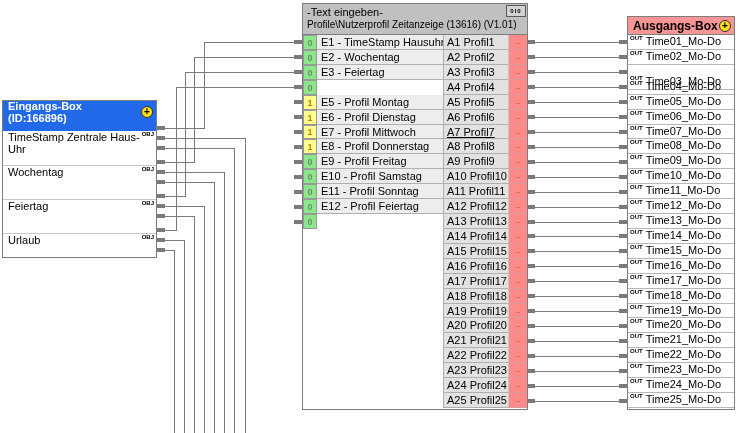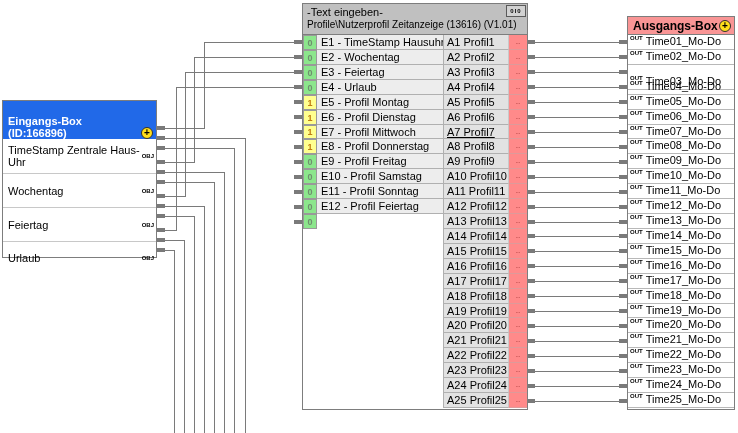--- a/index.html
+++ b/index.html
@@ -7,26 +7,26 @@
     font-family:"Liberation Sans",sans-serif;overflow:hidden;color:#000}
   #wires{position:absolute;left:0;top:0}
   #wires path{stroke:#7a7a7a;stroke-width:1;fill:none;shape-rendering:crispEdges}
   #wires rect{fill:#7a7a7a;shape-rendering:crispEdges}
 
   .box{position:absolute;background:#fff;border:1px solid #7d7d7d;box-sizing:border-box}
   #ein-box{left:2px;top:100px;width:155px;height:158px}
   #mid-box{left:302px;top:3px;width:226px;height:407px}
   #aus-box{left:627px;top:16px;width:108px;height:394px}
 
-  .ein-header{height:38px;background:#2169e8;color:#fff;font-weight:bold;font-size:11px;
-    display:flex;align-items:flex-end;justify-content:space-between;padding:0 3px 0 5px;box-sizing:border-box}
+  .ein-header{height:30px;background:#2169e8;color:#fff;font-weight:bold;font-size:11px;
+    display:flex;align-items:center;justify-content:space-between;padding:0 3px 8px 5px;box-sizing:border-box}
   .plus{width:12px;height:12px;border-radius:50%;background:#ffdf1a;border:1px solid #303030;
     color:#000;font-size:10px;font-weight:bold;line-height:10px;text-align:center;
     flex:0 0 auto;box-sizing:border-box}
-  .ein-row{height:34px;display:flex;align-items:center;justify-content:space-between;
+  .ein-row{height:34px;display:flex;align-items:flex-start;justify-content:space-between;
     padding:0 2px 0 5px;border-top:1px solid #c8c8c8;box-sizing:border-box;font-size:11px}
   .ein-row.first{border-top:none}
   .ein-row.last{height:33px}
   .type-icon{font-size:6px;font-weight:bold;color:#000;flex:0 0 auto}
 
   .mid-header{position:relative;height:31px;background:#c0c0c0;border-bottom:1px solid #7d7d7d;
     box-sizing:border-box;padding:2px 0 0 4px}
   .mid-title{font-size:11px;line-height:13px}
   .mid-sub{font-size:10px;line-height:12px;white-space:nowrap}
   .io-btn{position:absolute;top:1px;right:1px;width:20px;height:12px;background:#d2d2d2;
@@ -204,21 +204,20 @@
       <span class="io-btn">0I0</span>
     </div>
     <div id="mid-body">
         <div class="cell vcell gv" style="top: 0px; height: 15px;">0</div>
         <div class="cell elab" style="top: 0px; height: 15px;">E1 - TimeStamp Hausuhr</div>
         <div class="cell vcell gv" style="top: 15px; height: 15px;">0</div>
         <div class="cell elab" style="top: 15px; height: 15px;">E2 - Wochentag</div>
         <div class="cell vcell gv" style="top: 30px; height: 15px;">0</div>
         <div class="cell elab" style="top: 30px; height: 15px;">E3 - Feiertag</div>
         <div class="cell vcell gv" style="top: 45px; height: 15px;">0</div>
-        <div class="cell elab" style="top: 45px; height: 15px;">E4 - Urlaub</div>
         <div class="cell vcell yv" style="top: 60px; height: 15px;">1</div>
         <div class="cell elab" style="top: 60px; height: 15px;">E5 - Profil Montag</div>
         <div class="cell vcell yv" style="top: 75px; height: 15px;">1</div>
         <div class="cell elab" style="top: 75px; height: 15px;">E6 - Profil Dienstag</div>
         <div class="cell vcell yv" style="top: 90px; height: 14px;">1</div>
         <div class="cell elab" style="top: 90px; height: 14px;">E7 - Profil Mittwoch</div>
         <div class="cell vcell yv" style="top: 104px; height: 15px;">1</div>
         <div class="cell elab" style="top: 104px; height: 15px;">E8 - Profil Donnerstag</div>
         <div class="cell vcell gv" style="top: 119px; height: 15px;">0</div>
         <div class="cell elab" style="top: 119px; height: 15px;">E9 - Profil Freitag</div>

